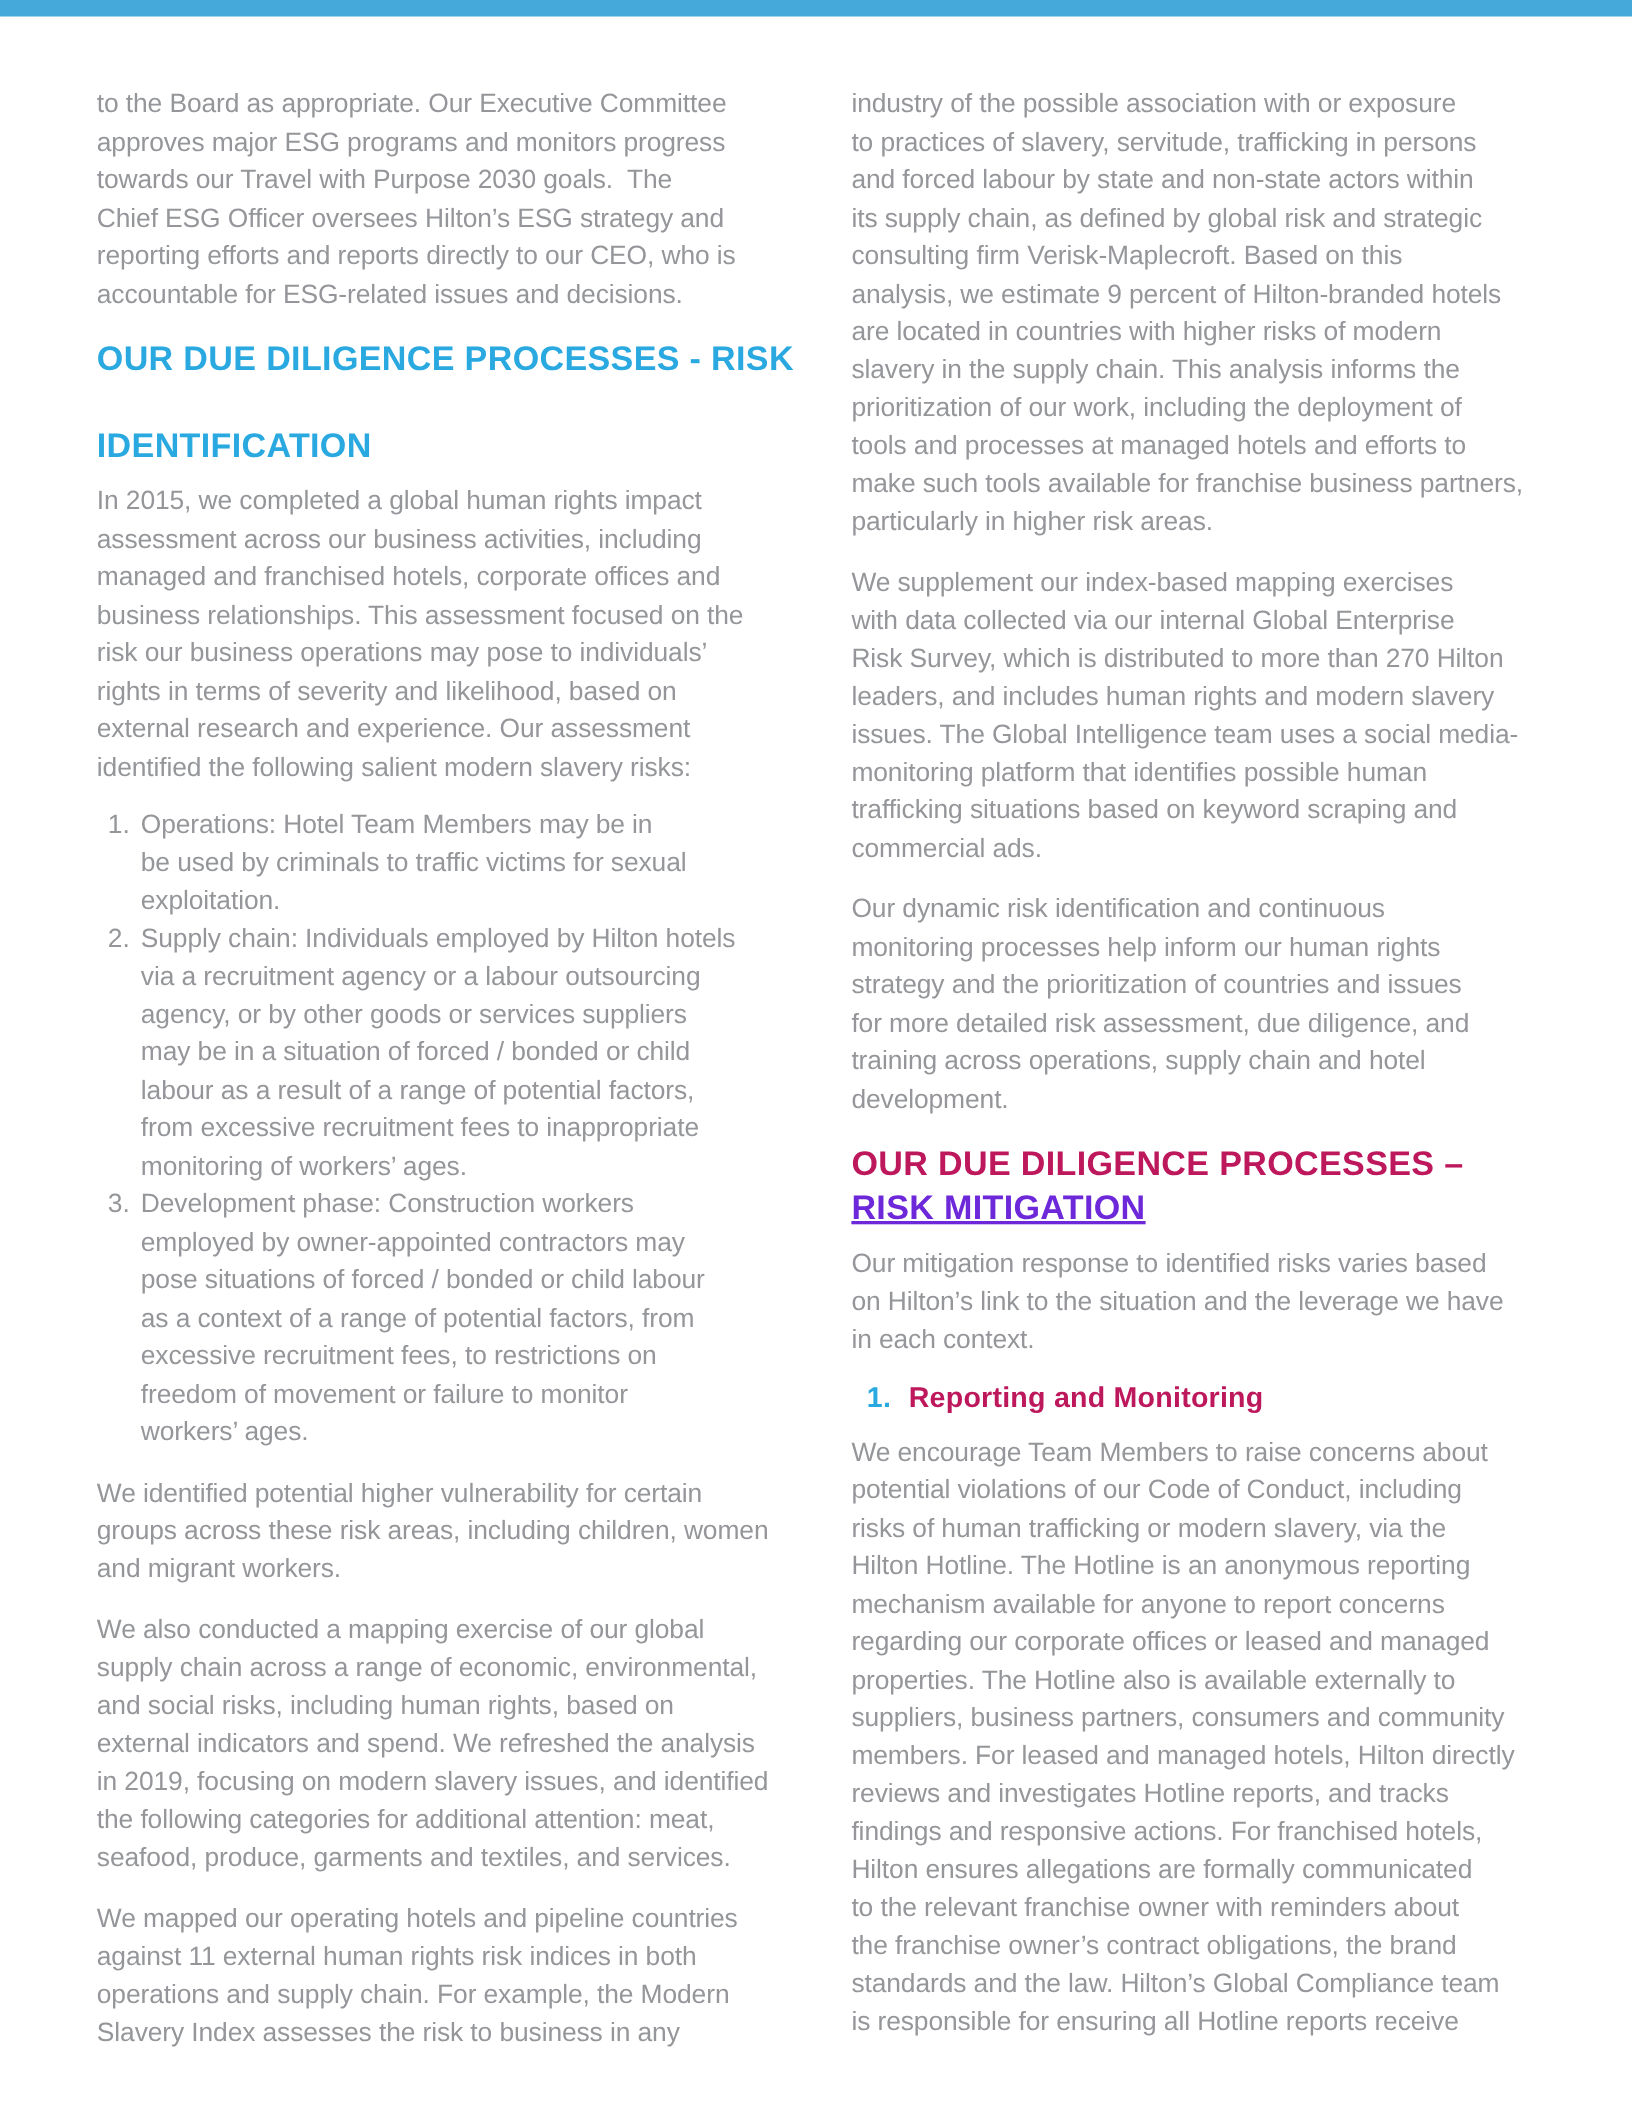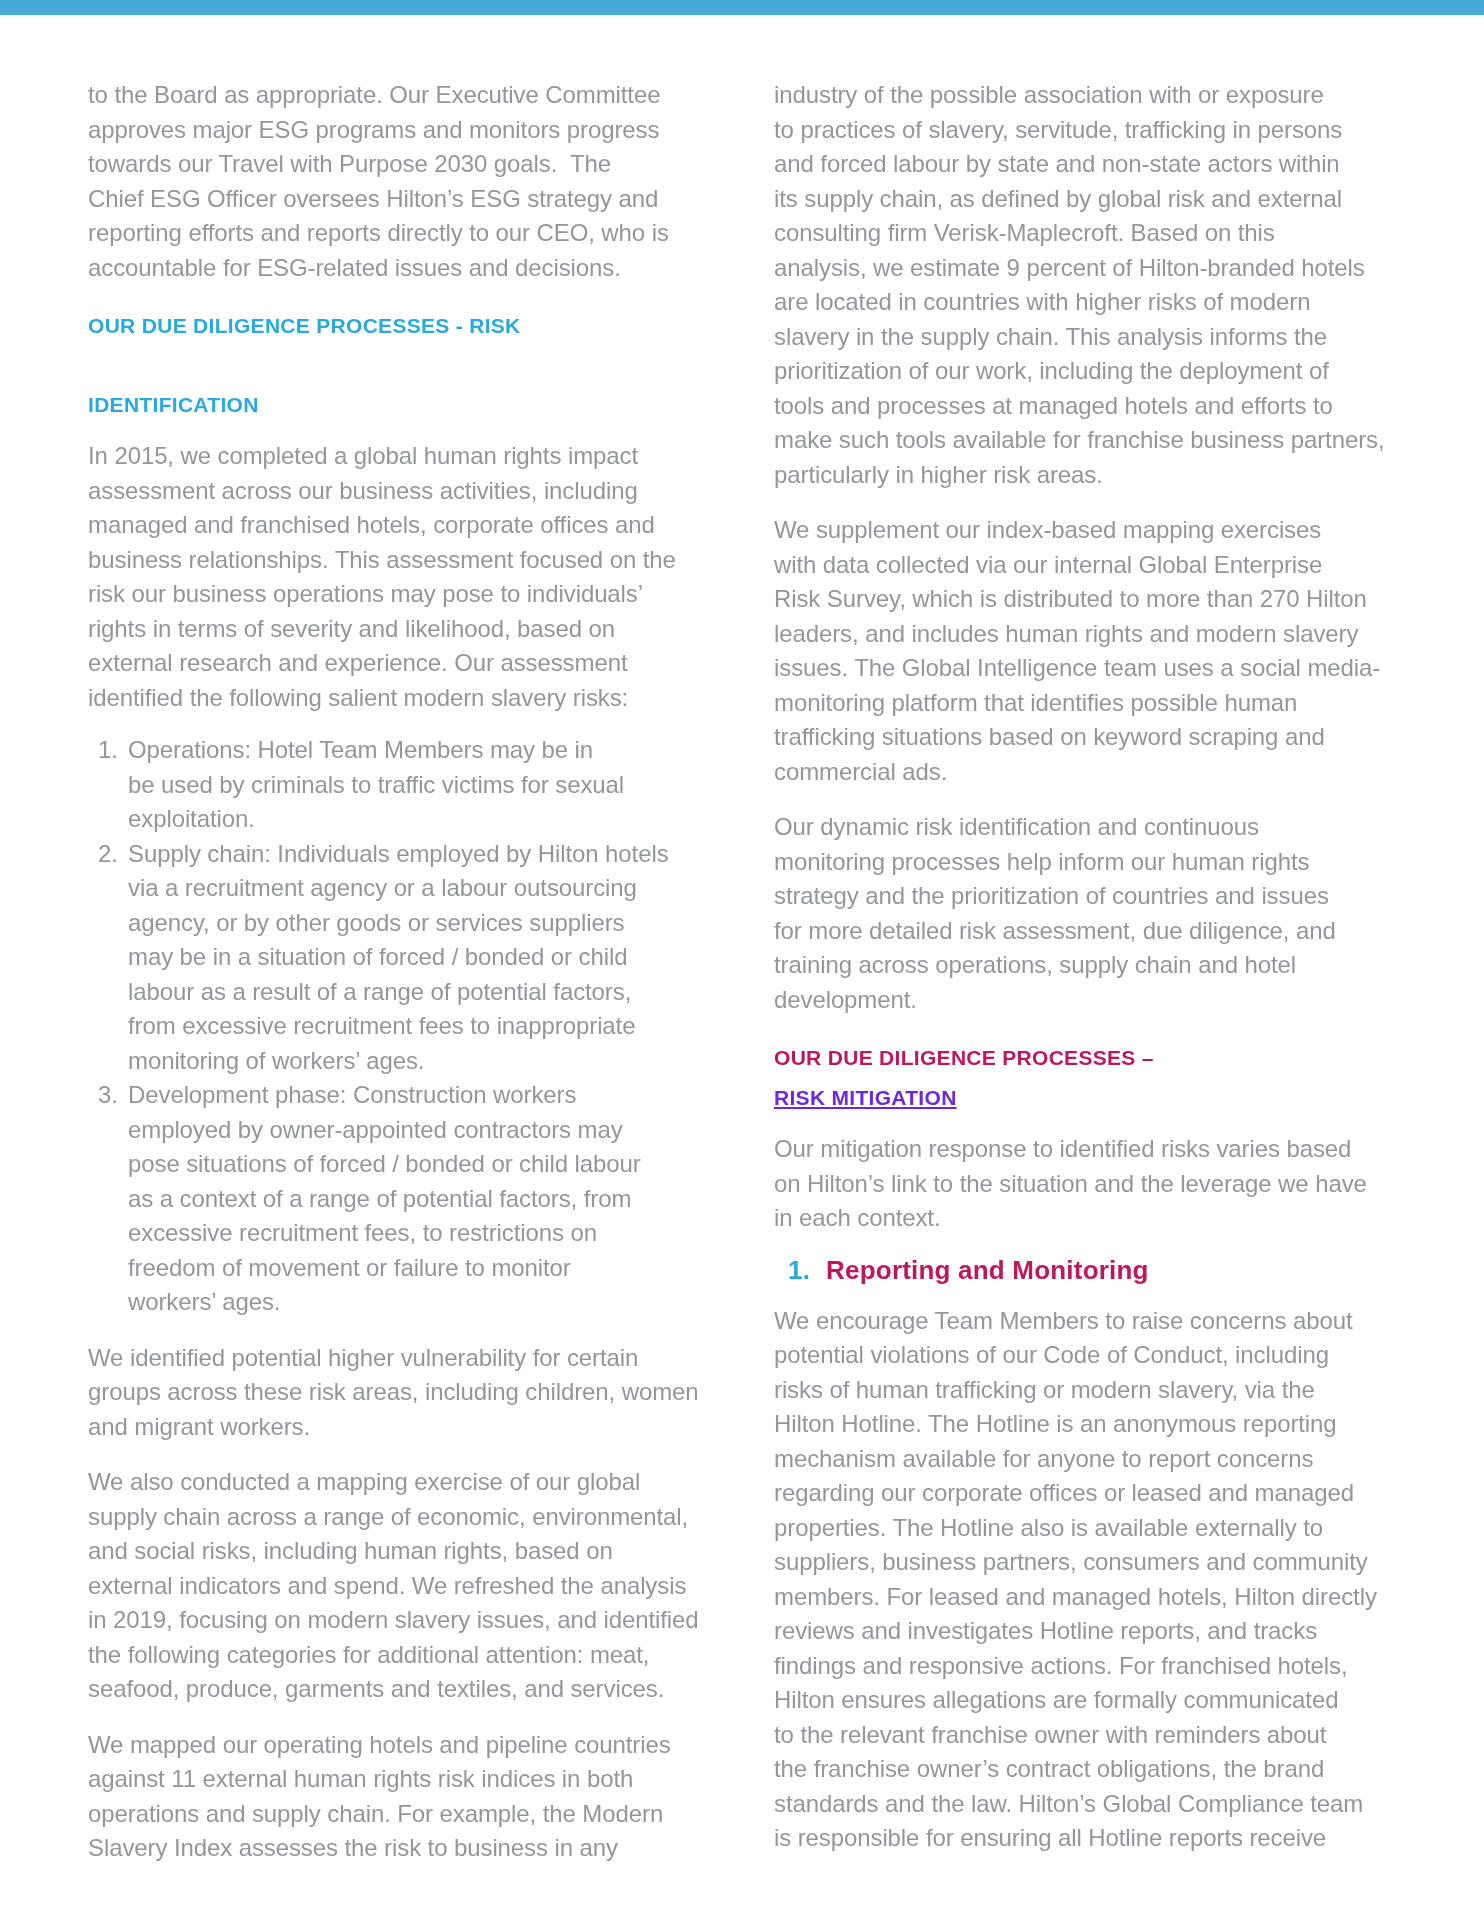--- a/index.html
+++ b/index.html
@@ -23,21 +23,21 @@
   .para{margin:0 0 21px 0;}
   .line{
     white-space:pre;
     font-size:24px;line-height:34.5px;
     letter-spacing:-0.1px;
     color:#949699;
   }
   .heading{margin:9px 0 14px 0;}
   .h-line{
     white-space:pre;
-    font-size:21px;line-height:40px;
+    font-size:31px;line-height:40px;
     font-weight:800;letter-spacing:0.3px;
   }
   .olist{margin:-3px 0 21px 0;}
   .olist-item{display:flex;}
   .olist-num{
     flex:none;width:30px;
     font-size:24px;line-height:34.5px;color:#949699;
     padding-left:10px;box-sizing:content-box;
   }
   .olist-body{flex:1 1 auto;}
@@ -133,21 +133,21 @@
         <div class="line">against 11 external human rights risk indices in both</div>
         <div class="line">operations and supply chain. For example, the Modern</div>
         <div class="line">Slavery Index assesses the risk to business in any</div>
       </div>
     </div>
   <div class="col" id="col-right">
       <div class="para">
         <div class="line">industry of the possible association with or exposure</div>
         <div class="line">to practices of slavery, servitude, trafficking in persons</div>
         <div class="line">and forced labour by state and non-state actors within</div>
-        <div class="line">its supply chain, as defined by global risk and external</div>
+        <div class="line">its supply chain, as defined by global risk and strategic</div>
         <div class="line">consulting firm Verisk-Maplecroft. Based on this</div>
         <div class="line">analysis, we estimate 9 percent of Hilton-branded hotels</div>
         <div class="line">are located in countries with higher risks of modern</div>
         <div class="line">slavery in the supply chain. This analysis informs the</div>
         <div class="line">prioritization of our work, including the deployment of</div>
         <div class="line">tools and processes at managed hotels and efforts to</div>
         <div class="line">make such tools available for franchise business partners,</div>
         <div class="line">particularly in higher risk areas.</div>
       </div>
       <div class="para">

